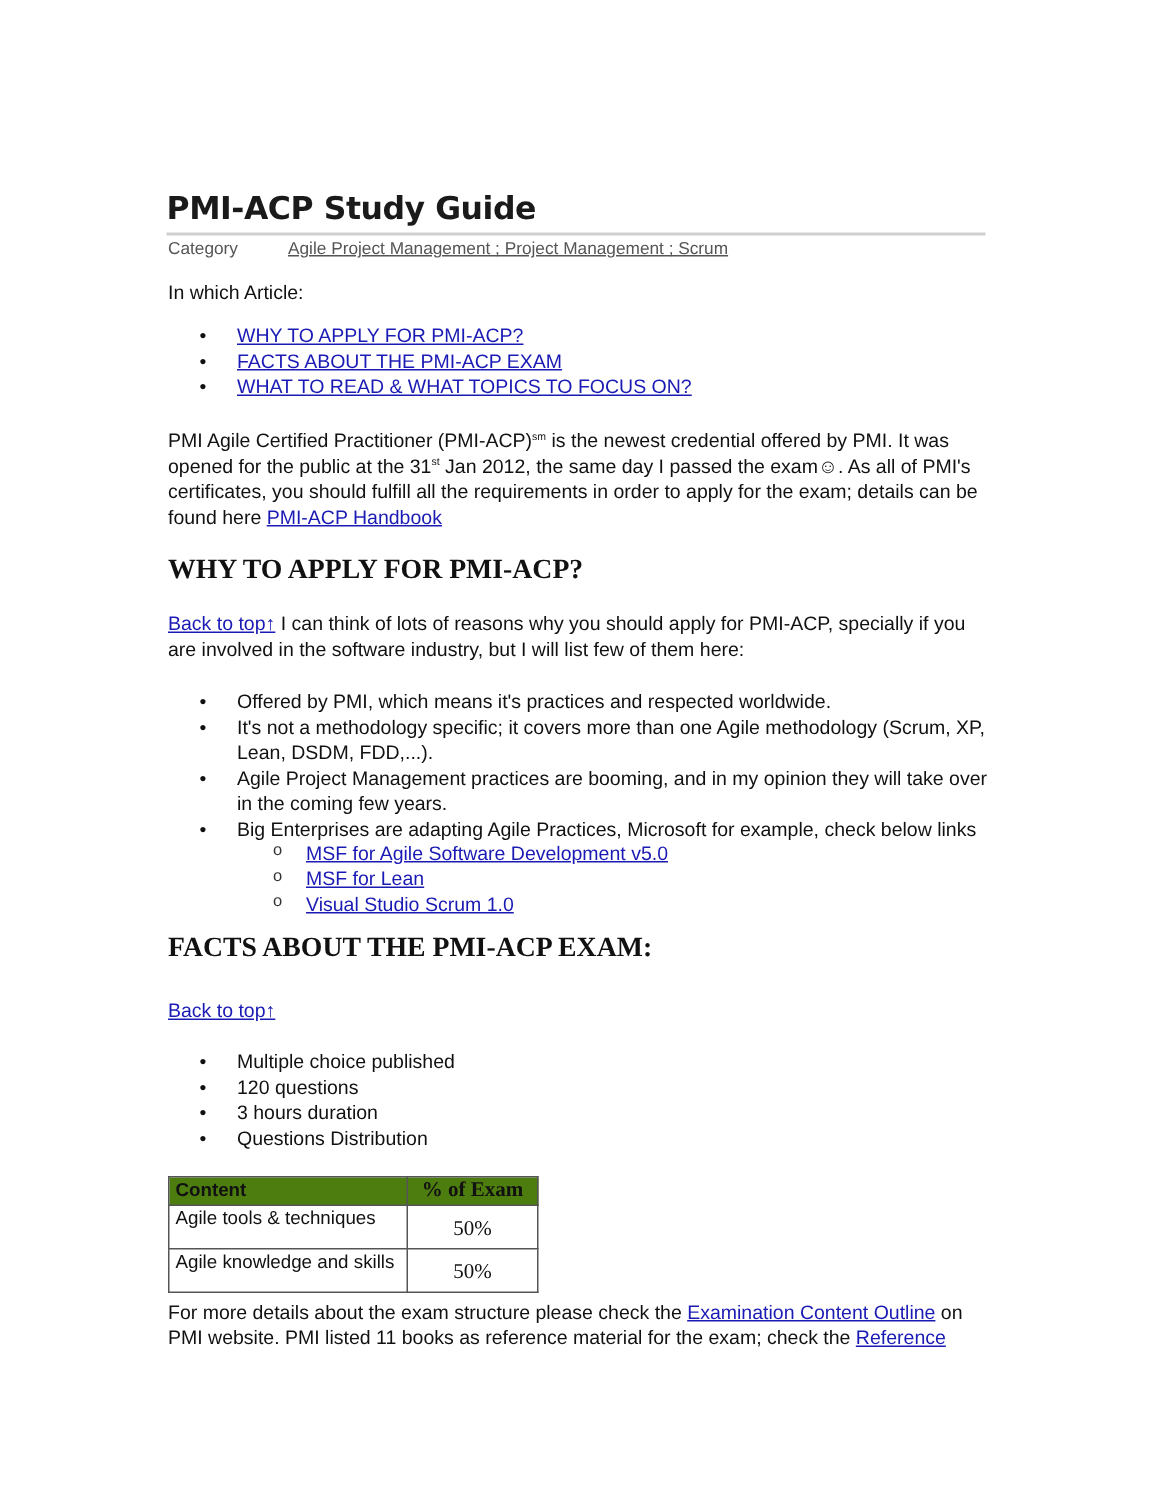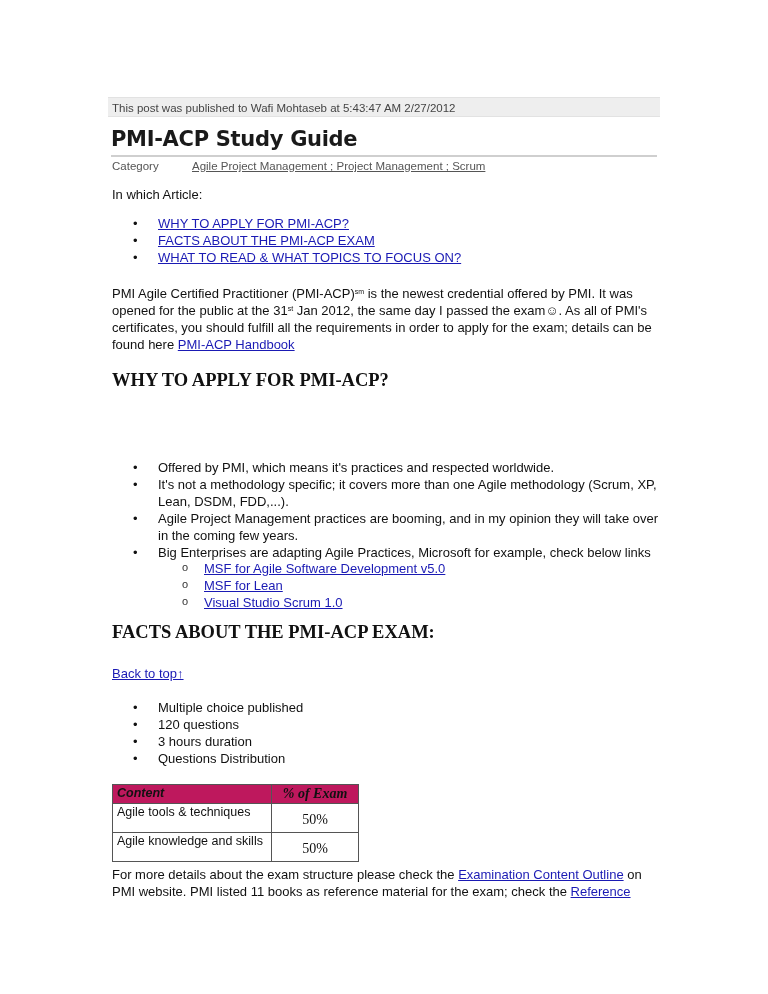--- a/index.html
+++ b/index.html
@@ -24,52 +24,54 @@
   ul.bul li { position: relative; padding-left: 46px; }
   ul.bul li::before { content: "\2022"; position: absolute; left: 21px; top: 0; font-size: 13px; }
   ul.sub { list-style: none; margin: 0; padding: 0; }
   ul.sub li { position: relative; padding-left: 92px; }
   ul.sub li::before { content: "o"; position: absolute; left: 70px; top: -1px; font-size: 11px; color: #333; }
 
   .h2 { font-family: "Liberation Serif", "DejaVu Serif", serif; font-weight: bold; font-size: 18.5px; color: #111; }
 
   table.dist { position: absolute; left: 112px; top: 784px; border-collapse: collapse; font-size: 12.5px; }
   table.dist td, table.dist th { border: 1px solid #555; padding: 1px 4px; vertical-align: top; }
-  table.dist th { background: #be185d; text-align: left; font-weight: bold; font-style: italic; }
+  table.dist th { background: #4d7c0f; text-align: left; font-weight: bold; }
   table.dist th.pct { font-family: "Liberation Serif", serif; font-size: 14px; text-align: center; }
   table.dist td.pct { font-family: "Liberation Serif", serif; font-size: 14px; text-align: center; padding-top: 8px; }
   table.dist td.c1 { width: 150px; height: 26px; }
   table.dist td.c2 { width: 78px; }
   sup { font-size: 7px; vertical-align: top; position: relative; top: -2px; }
 </style>
 </head>
 <body>
 
 <div class="page">
 
-  <div class="pub-bar">This post was published to Wafi Mohtaseb at 5:43:47 AM 2/27/2012</div>
   <div class="title">PMI-ACP Study Guide</div>
   <div class="title-rule"></div>
   <div class="cat-row">
     <span class="cat-label">Category</span><span>Agile Project Management ; Project Management ; Scrum</span>
   </div>
 
   <div class="abs text" style="left:112px; top:186px;">In which Article:</div>
   <ul class="bul abs text" style="left:112px; top:215px; width:540px;">
     <li><a>WHY TO APPLY FOR PMI-ACP?</a></li>
     <li><a>FACTS ABOUT THE PMI-ACP EXAM</a></li>
     <li><a>WHAT TO READ &amp; WHAT TOPICS TO FOCUS ON?</a></li>
   </ul>
 
   <div class="abs text" style="left:112px; top:285px; width:548px;">
     <span>PMI Agile Certified Practitioner (PMI-ACP)</span><sup>sm</sup><span> is the newest credential offered by PMI. It was opened for the public at the 31</span><sup>st</sup><span> Jan 2012, the same day I passed the exam</span><span>☺</span><span>. As all of PMI's certificates, you should fulfill all the requirements in order to apply for the exam; details can be found here </span><a>PMI-ACP Handbook</a>
   </div>
 
   <div class="abs h2" style="left:112px; top:370px;">WHY TO APPLY FOR PMI-ACP?</div>
 
+  <div class="abs text" style="left:112px; top:407px; width:548px;">
+    <a>Back to top↑</a><span> I can think of lots of reasons why you should apply for PMI-ACP, specially if you are involved in the software industry, but I will list few of them here:</span>
+  </div>
 
   <ul class="bul abs text" style="left:112px; top:459px; width:548px;">
     <li>Offered by PMI, which means it's practices and respected worldwide.</li>
     <li>It's not a methodology specific; it covers more than one Agile methodology (Scrum, XP, Lean, DSDM, FDD,...).</li>
     <li>Agile Project Management practices are booming, and in my opinion they will take over in the coming few years.</li>
     <li>Big Enterprises are adapting Agile Practices, Microsoft for example, check below links</li>
   </ul>
   <ul class="sub abs text" style="left:112px; top:560px; width:548px;">
     <li><a>MSF for Agile Software Development v5.0</a></li>
     <li><a>MSF for Lean</a></li>

